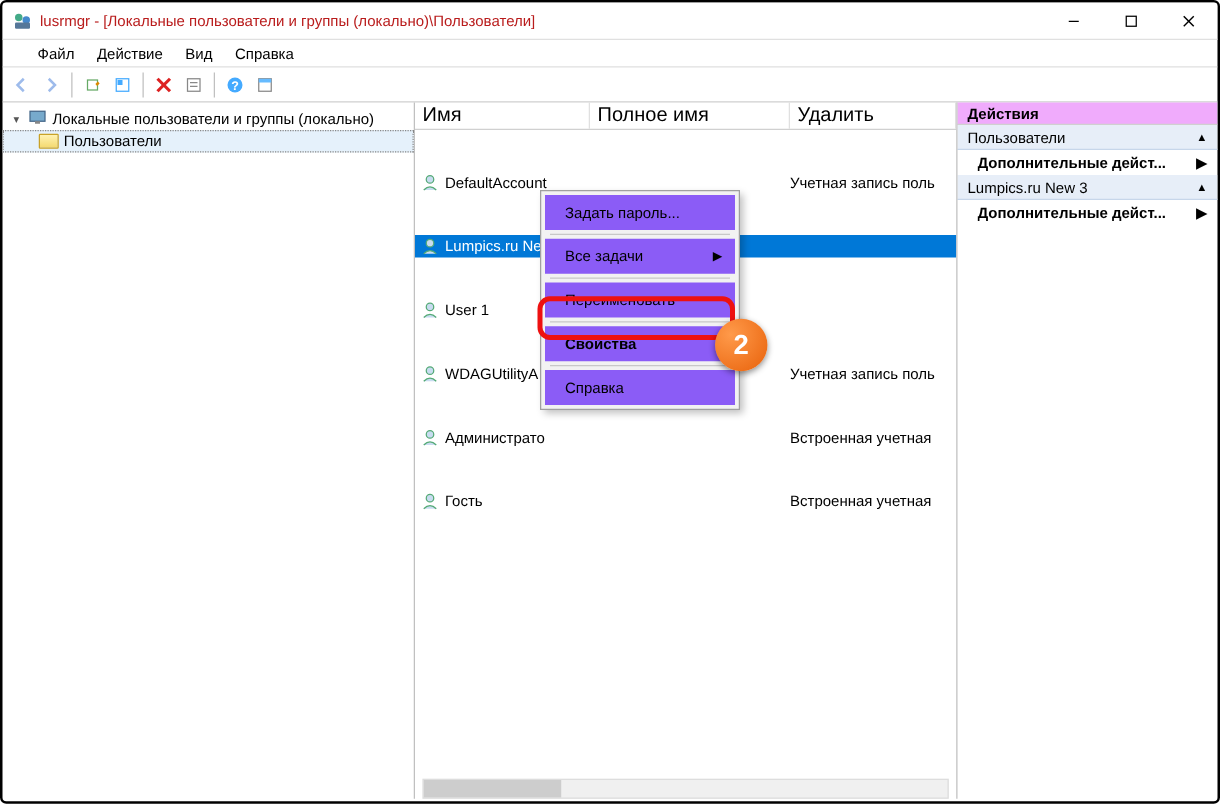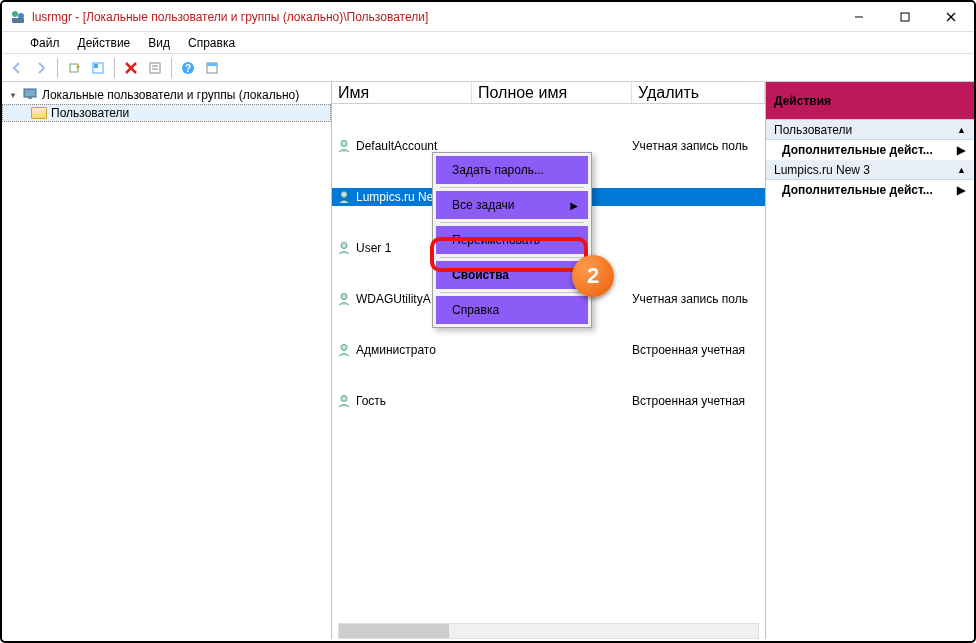--- a/index.html
+++ b/index.html
@@ -35,21 +35,21 @@
 .col-desc { flex: 1; }
 .list-body { position: relative; flex: 1; overflow: hidden; }
 .row { display: flex; height: 18px; align-items: center; white-space: nowrap; margin-top: 33px; }
 .row.selected { background: #0078d7; color: #fff; }
 .user-icon { width: 16px; height: 16px; margin: 0 4px; display:inline-flex; align-items:center; justify-content:center; }
 .row > span { overflow: hidden; }
 .list-scroll { position:absolute; bottom:0; left:6px; right:6px; height:16px; background:#f0f0f0; border:1px solid #ddd; }
 .list-scroll .thumb { position:absolute; left:0; top:0; bottom:0; width:110px; background:#cdcdcd; }
 
 .actions { width: 208px; font-size: 12px; display: flex; flex-direction: column; }
-.actions-title { background: #be185d; height: 38px; display: flex; align-items: center; padding-left: 8px; font-weight: 600; border-bottom: 1px solid #d0d0d0; }
+.actions-title { background: #f0abfc; height: 18px; display: flex; align-items: center; padding-left: 8px; font-weight: 600; border-bottom: 1px solid #d0d0d0; }
 .act-group { height: 20px; display: flex; align-items: center; padding: 0 8px; background: #e7eef8; border-bottom: 1px solid #c7d6ea; justify-content: space-between; }
 .act-group .chev { font-size: 9px; }
 .act-item { height: 20px; display: flex; align-items: center; padding-left: 16px; gap: 6px; justify-content: space-between; padding-right: 8px; }
 .act-item .it { display:flex; align-items:center; gap:6px; overflow:hidden;font-weight:bold; }
 
 .ctxmenu { position: absolute; left: 430px; top: 150px; width: 160px; background: #f2f2f2; border: 1px solid #a0a0a0; box-shadow: 3px 3px 6px rgba(0,0,0,.25); font-size: 12px; padding: 3px; }
 .ctx-item { height: 28px; display: flex; align-items: center; padding: 0 16px; position: relative; background:#8b5cf6; }
 .ctx-item.bold { font-weight: 700; }
 .ctx-sep { height: 1px; background: #c8c8c8; margin: 3px 4px; }
 .ctx-item .sub { position: absolute; right: 10px; font-size: 10px; }

